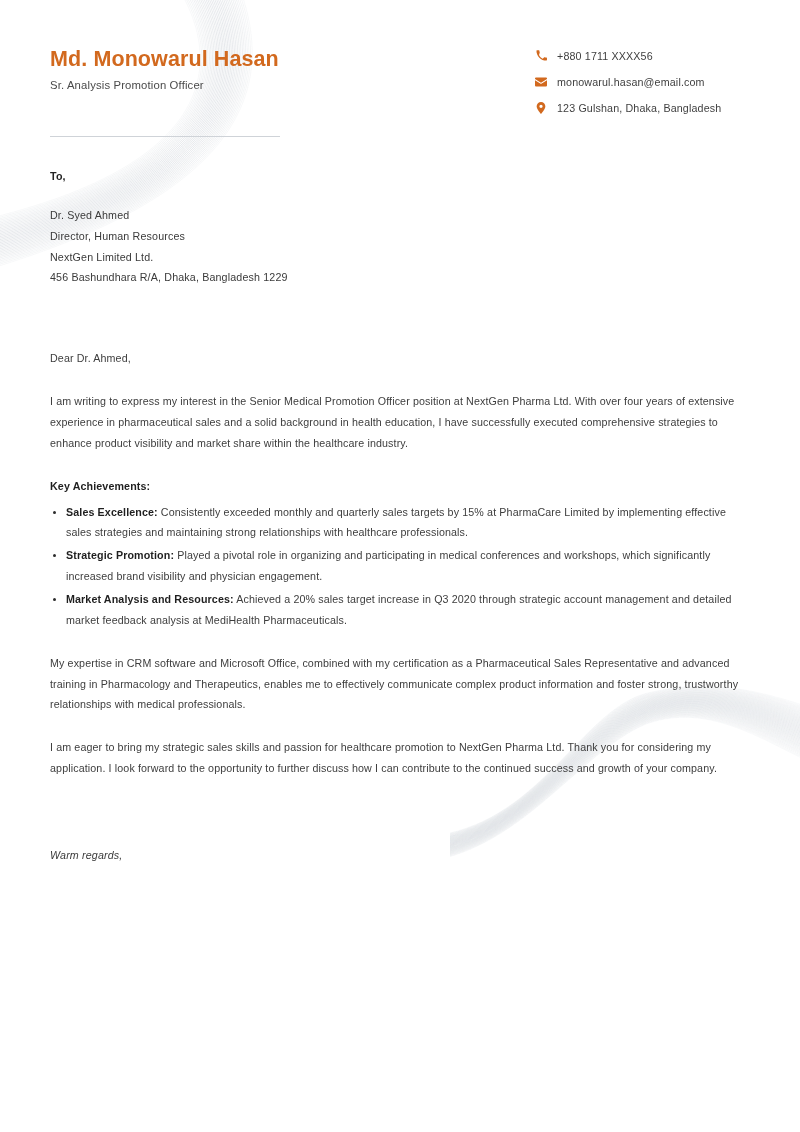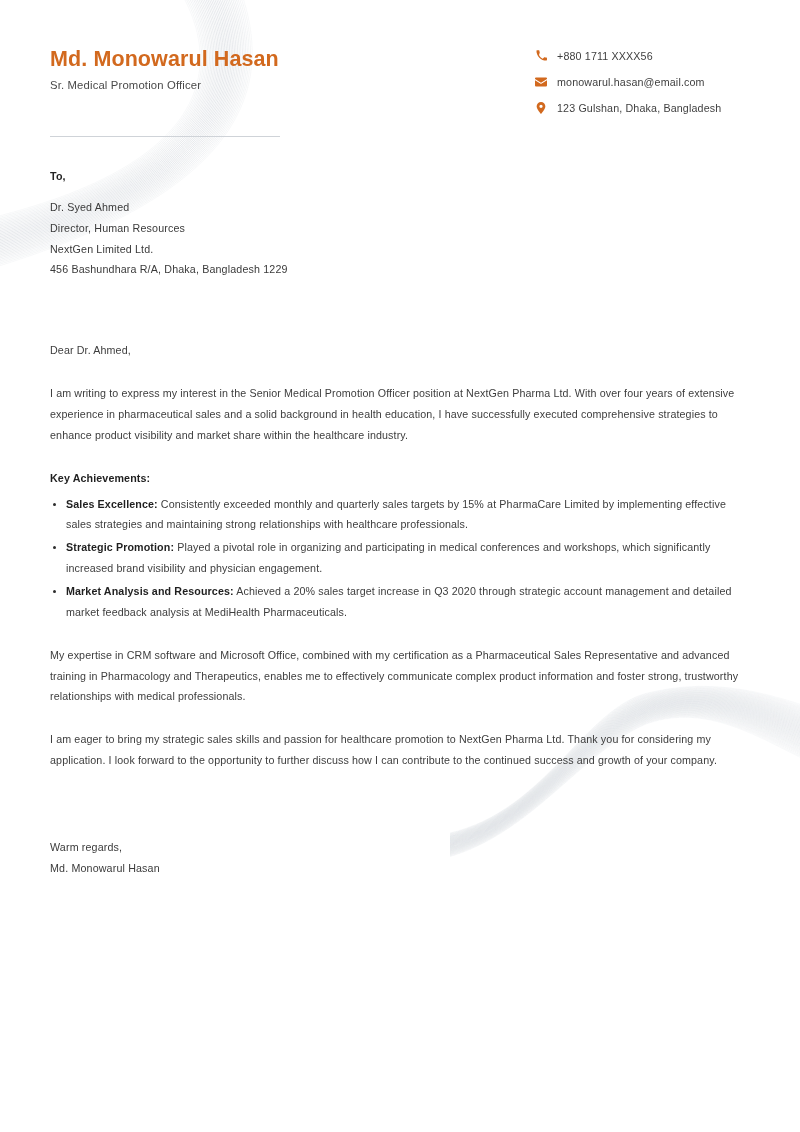--- a/index.html
+++ b/index.html
@@ -105,21 +105,21 @@
     padding: 29px 50px 0 50px;
     font-size: 10.7px;
     line-height: 1.95;
     color: #3a3a3a;
     letter-spacing: 0.15px;
   }
   .recipient .to-label {
     font-weight: bold;
     color: #242424;
     display: block;
-    margin-bottom: 10px;
+    margin-bottom: 18px;
   }
   .recipient-line { display: block; }
 
   
   .letter {
     padding: 0 50px;
     margin-top: 60px;
     font-size: 10.7px;
     line-height: 1.95;
     color: #3d3d3d;
@@ -162,21 +162,21 @@
   }
 
   .signoff {
     padding: 0 50px;
     margin-top: 66px;
     font-size: 10.7px;
     line-height: 1.95;
     color: #3a3a3a;
     letter-spacing: 0.15px;
   }
-  .signoff span { display: block; }
+  .signoff span { display: block; font-style: italic; }
 </style>
 </head>
 <body>
 
 <div class="page">
 
   <div class="wave-layer wave-top-left">
     <svg width="460" height="380" viewBox="0 0 460 380" fill="none" aria-hidden="true">
       <g stroke="#d9dde2" stroke-width="0.7" fill="none" opacity="0.95" id="wtl">
           <path d="M 236 -6 C 300 96, 250 208, -70 250" stroke="#d7dbe0" stroke-width="0.7" fill="none" opacity="0.300"></path>
@@ -269,21 +269,21 @@
         </g>
     </svg>
   </div>
 
   <div class="content">
 
     <div class="header">
 
       <div class="identity">
         <div class="name">Md. Monowarul Hasan</div>
-        <div class="job-title">Sr. Medical Promotion Officer</div>
+        <div class="job-title">Sr. Analysis Promotion Officer</div>
       </div>
 
       <ul class="contact-list">
 
         <li class="contact-item">
           <span class="c-icon">
             <svg width="11" height="11" viewBox="0 0 24 24" fill="#d2691e">
               <path d="M6.6 10.8c1.8 3.5 4.6 6.3 8.1 8.1l2.7-2.7c.4-.4.9-.5 1.3-.3 1.3.4 2.7.7 4.1.7.6 0 1.1.5 1.1 1.1V22c0 .6-.5 1.1-1.1 1.1C10.7 23.1 1 13.4 1 1.4 1 .8 1.5.3 2.1.3H6.4c.6 0 1.1.5 1.1 1.1 0 1.4.2 2.8.7 4.1.1.4 0 .9-.3 1.3L6.6 10.8z"></path>
             </svg>
           </span>

